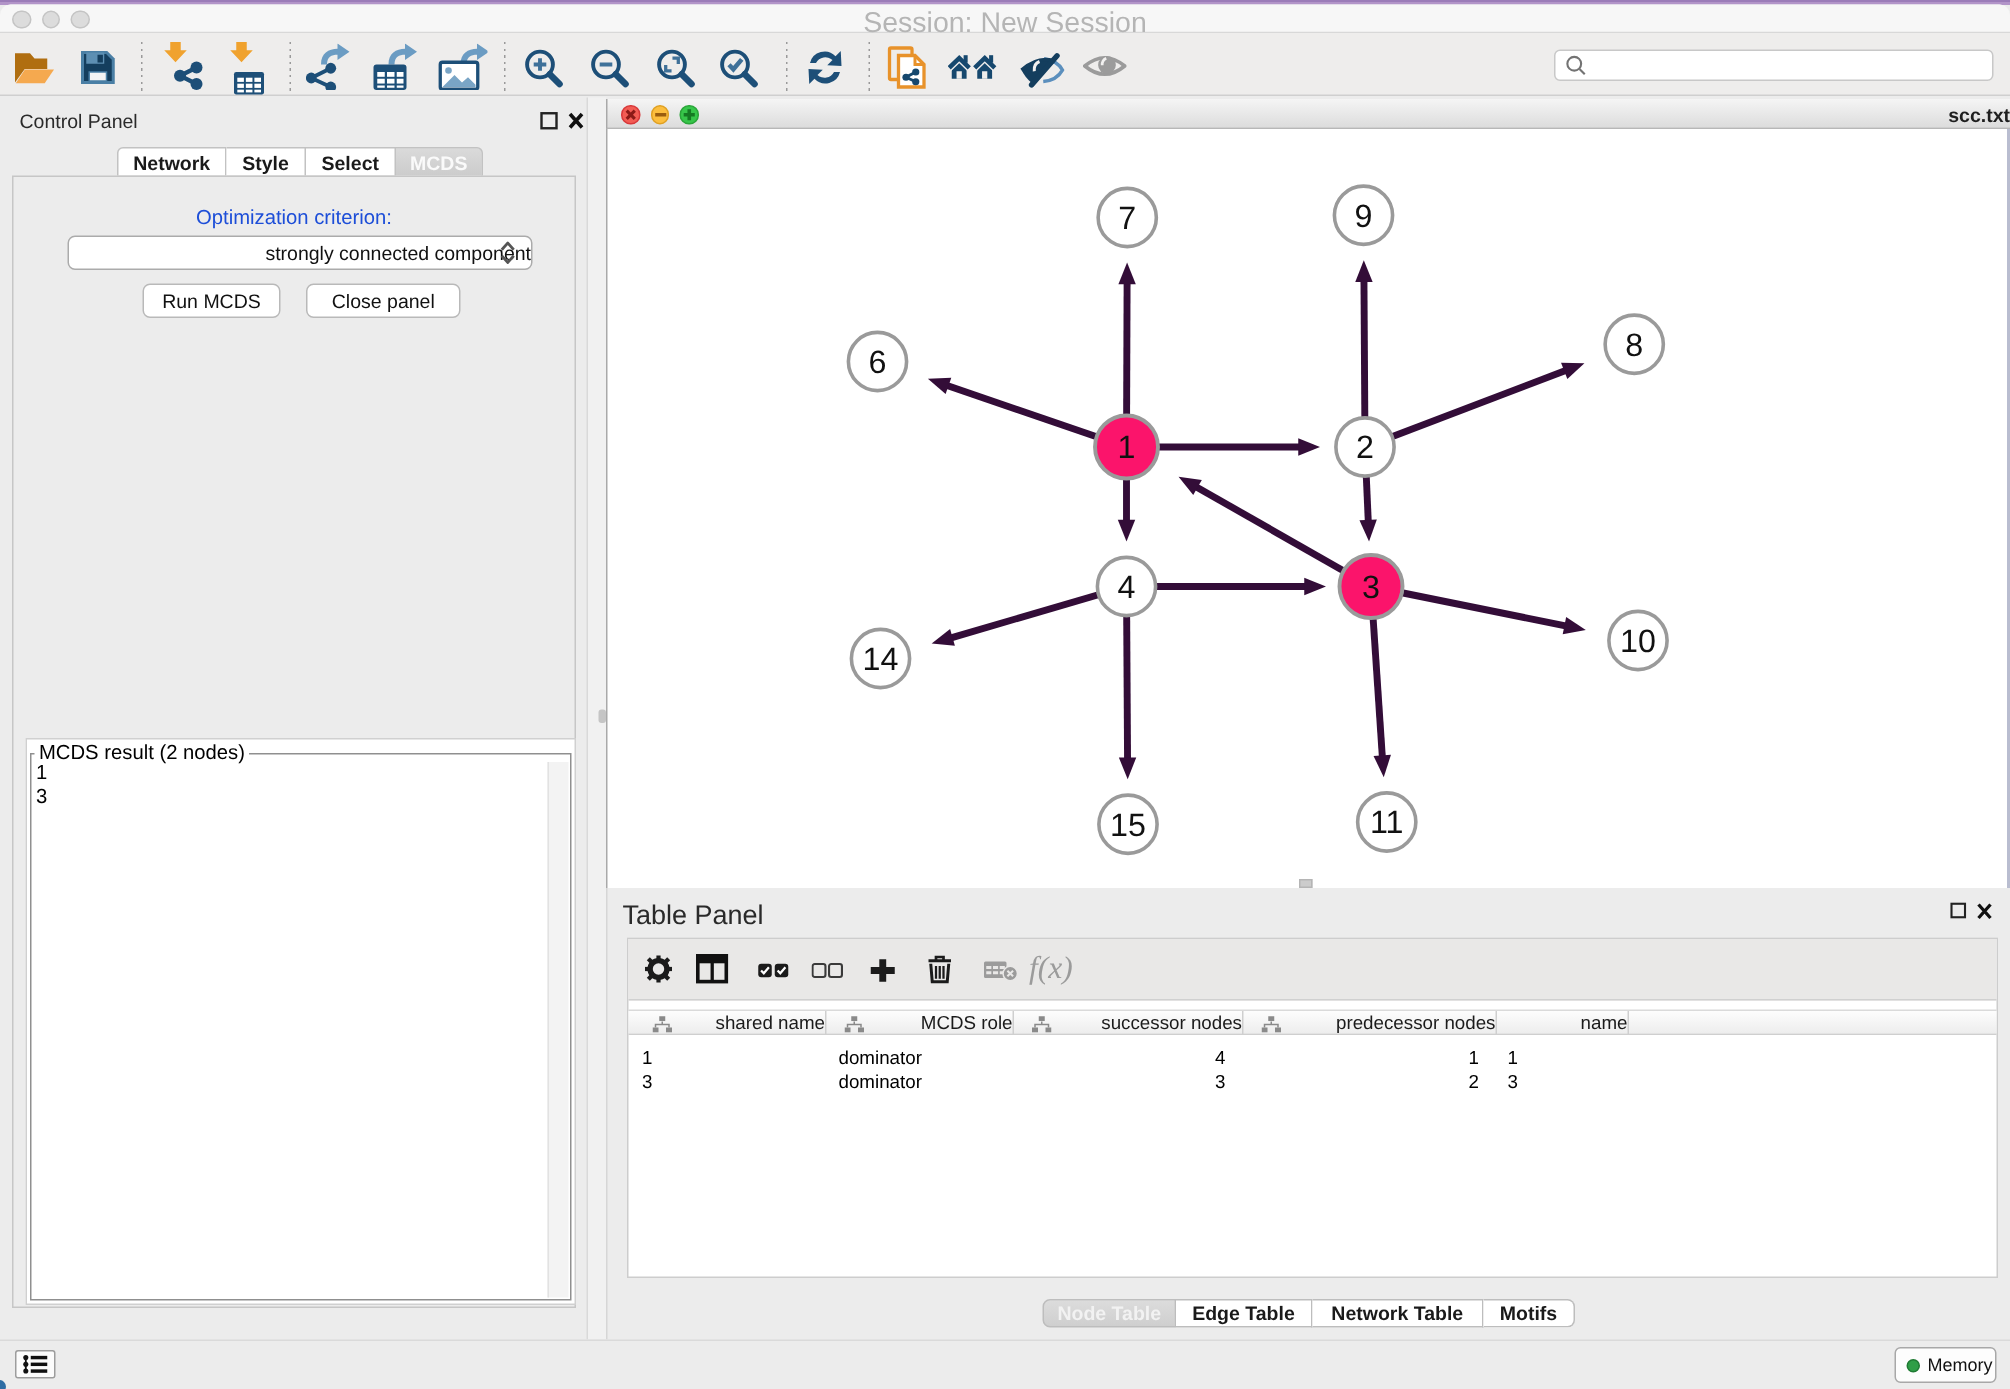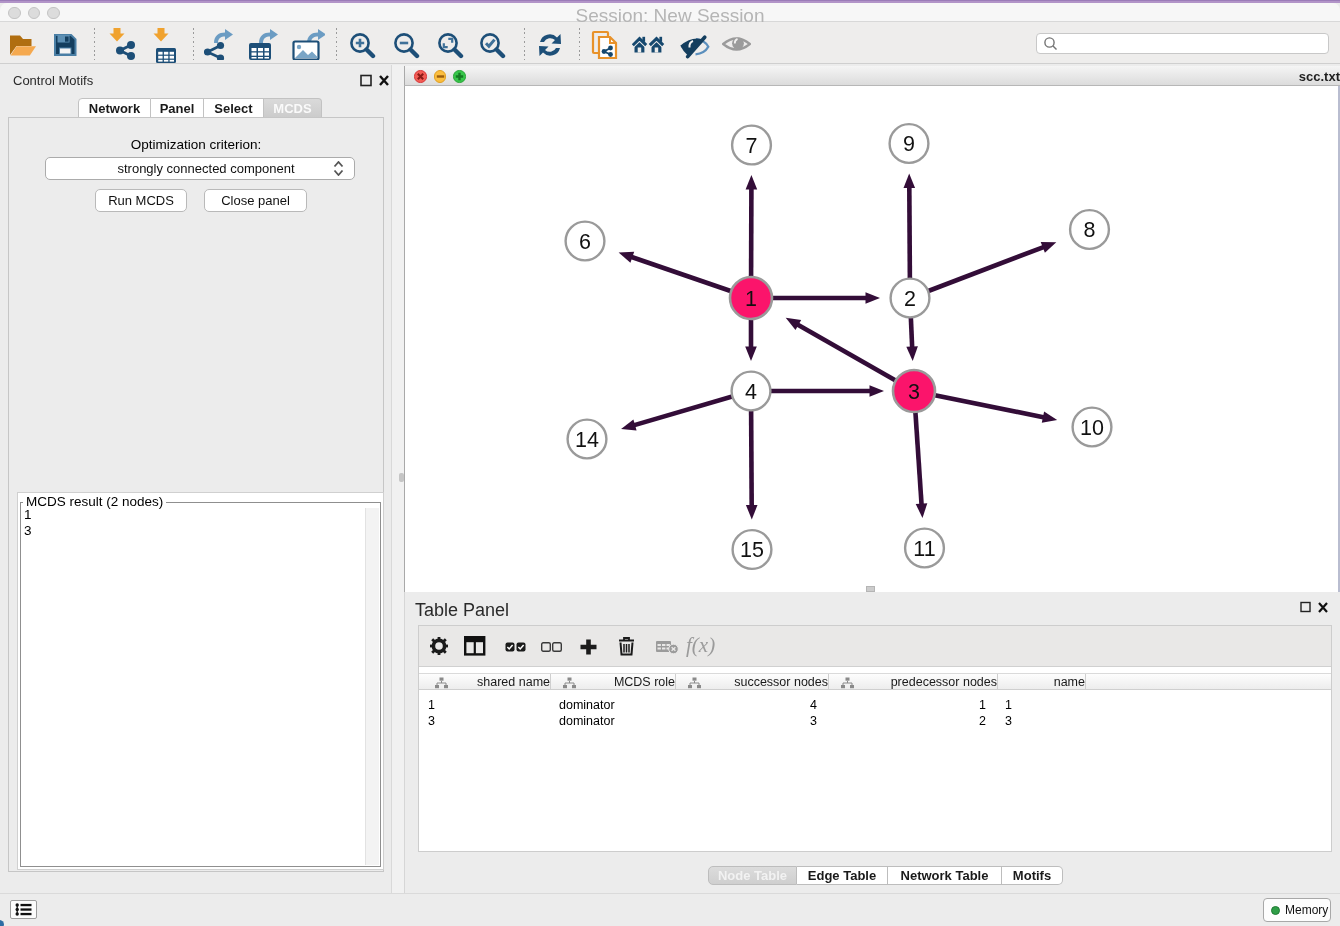--- a/index.html
+++ b/index.html
@@ -30,21 +30,21 @@
 .tl2 { position:absolute; top:4px; width:12.5px; height:12.5px; border-radius:50%; }
 #netcanvas { position:absolute; left:0; top:21px; width:936px; height:506px; background:#fff; border-left:1px solid #a9a9a9; }
 
 #tpanel { position:absolute; left:404px; top:589px; width:936px; height:301px; background:#ececec; border-left:1px solid #d6d6d6; }
 #tpanel .hdr { position:absolute; left:10px; top:8px; font-size:18px; color:#2a2a2a; }
 #tinner { position:absolute; left:13px; top:33px; width:914px; height:227px; background:#fff; border:1px solid #cdcdcd;padding-left:16px; }
 #ttoolbar { position:absolute; left:0; top:0; width:912px; height:41px; background:#e9e8e7; border-bottom:1px solid #d0d0d0; }
 #thead { position:absolute; left:0; top:47px; width:912px; height:17px; background:linear-gradient(#fdfdfd,#ededed); border-top:1px solid #dadada; border-bottom:1px solid #cfcfcf; }
 .hcell { position:absolute; top:0; height:16px; border-right:1px solid #cfcfcf; font-size:12.5px; color:#1a1a1a; text-align:right; line-height:16px; }
 .tcell { position:absolute; font-size:12.5px; color:#000; height:16px; line-height:16px; }
-.btab { position:absolute; top:0; height:19px; background:#fff; border:1px solid #bdbdbd; border-left:none; font-size:13px; font-weight:700; color:#1a1a1a; text-align:center; line-height:18px;margin-left:13px; }
+.btab { position:absolute; top:0; height:19px; background:#fff; border:1px solid #bdbdbd; border-left:none; font-size:13px; font-weight:700; color:#1a1a1a; text-align:center; line-height:18px; }
 
 #statusbar { position:absolute; left:0; top:890px; width:1340px; height:31px; background:#ececec; border-top:1px solid #dadada; }
 </style>
 </head>
 <body>
 <div id="win">
   <div id="titlebar">
     <div class="tl" style="left:8px"></div>
     <div class="tl" style="left:27.5px"></div>
     <div class="tl" style="left:47px"></div>
@@ -185,32 +185,32 @@
       <div class="sep" style="left:523.5px"></div>
       <div class="sep" style="left:578.5px"></div>
     <div id="searchbox">
         <svg width="16" height="16" style="position:absolute;left:6px;top:2px">
           <circle cx="6.5" cy="6.5" r="4.6" fill="none" stroke="#737373" stroke-width="1.4"></circle>
           <line x1="10" y1="10" x2="13.5" y2="13.5" stroke="#737373" stroke-width="1.4"></line>
         </svg>
       </div>
   </div>
   <div id="cpanel">
-    <div class="hdr">Control Motifs</div>
+    <div class="hdr">Control Panel</div>
     <svg class="abs" style="left:360px;top:9px" width="30" height="13">
         <rect x="1" y="1.5" width="10" height="10" fill="none" stroke="#222" stroke-width="1.6"></rect>
         <path d="M20 2 L28 11 M28 2 L20 11" stroke="#111" stroke-width="2.4"></path>
       </svg>
     <div class="tab" style="left:78px; width:73px; border-left:1px solid #c2c2c2; border-radius:4px 0 0 0">Network</div>
-    <div class="tab" style="left:151px; width:53px">Panel</div>
+    <div class="tab" style="left:151px; width:53px">Style</div>
     <div class="tab" style="left:204px; width:60px">Select</div>
     <div class="tab" style="left:264px; width:58px; background:linear-gradient(#dadada,#cccccc); color:#fafafa; border-radius:0 4px 0 0">MCDS</div>
     <div id="tabpane">
-      <div style="position:absolute; left:0; top:19px; width:100%; text-align:center; font-size:13.5px; color:#000000">Optimization criterion:</div>
-      <div class="btn" style="left:36px; top:39px; width:310px; height:23px; line-height:22px; text-align:center; padding-left:12px; border-color:#ababab">strongly connected component<svg width="11" height="15" style="position:absolute;right:10px;top:3px">
+      <div style="position:absolute; left:0; top:19px; width:100%; text-align:center; font-size:13.5px; color:#1d4ed8">Optimization criterion:</div>
+      <div class="btn" style="left:36px; top:39px; width:310px; height:23px; line-height:22px; text-align:right; padding-left:12px; border-color:#ababab">strongly connected component<svg width="11" height="15" style="position:absolute;right:10px;top:3px">
             <path d="M1.5 5.5 L5.5 1 L9.5 5.5 M1.5 9.5 L5.5 14 L9.5 9.5" fill="none" stroke="#555" stroke-width="1.8"></path>
           </svg></div>
       <div class="btn" style="left:86px; top:71px; width:92px; height:23px; line-height:21px">Run MCDS</div>
       <div class="btn" style="left:195px; top:71px; width:103px; height:23px; line-height:21px">Close panel</div>
       <div id="resultbox">
         <div id="fieldrect"></div>
         <div id="legend">MCDS result (2 nodes)</div>
         <div style="position:absolute; left:6px; top:14px; font-size:13.5px; color:#000; line-height:16px">1<br>3</div>
         <div style="position:absolute; right:4px; top:15px; width:14px; bottom:4px; background:#f3f3f3; border-left:1px solid #e2e2e2"></div>
       </div>

